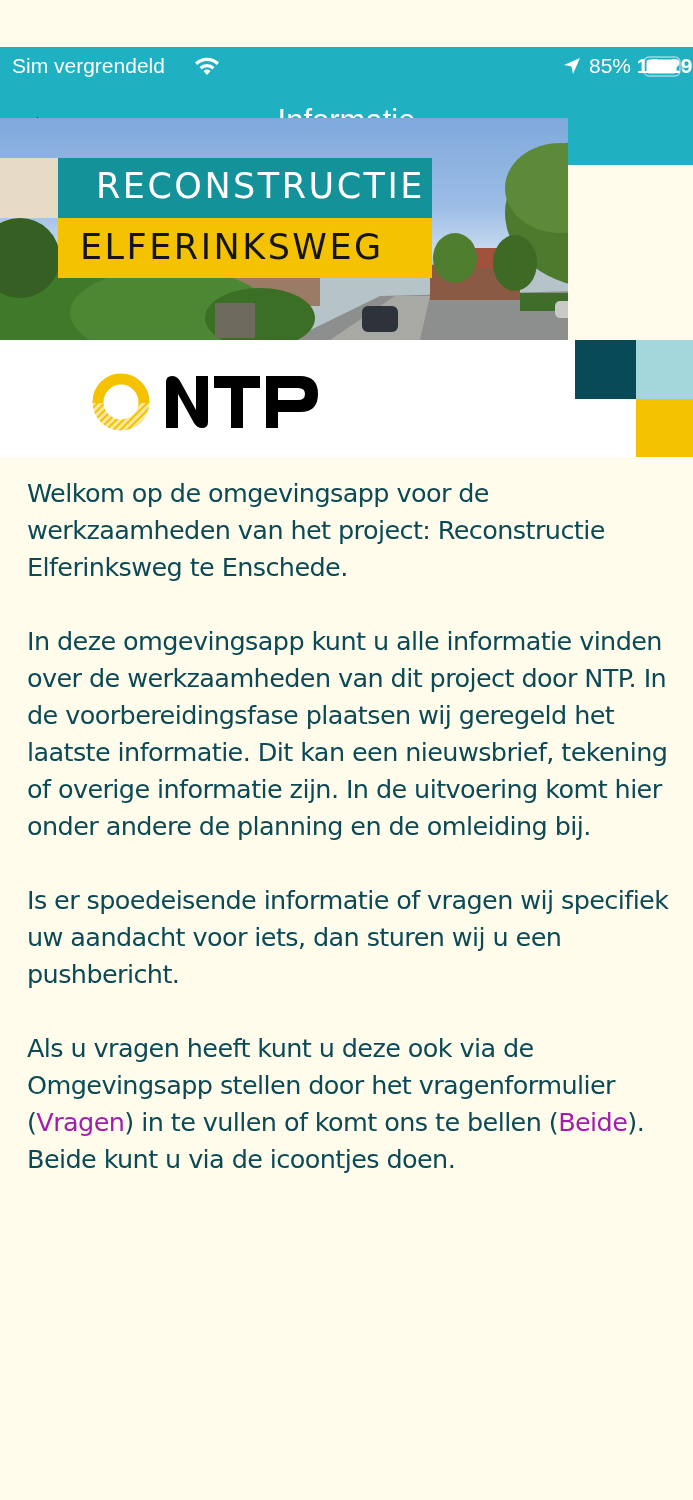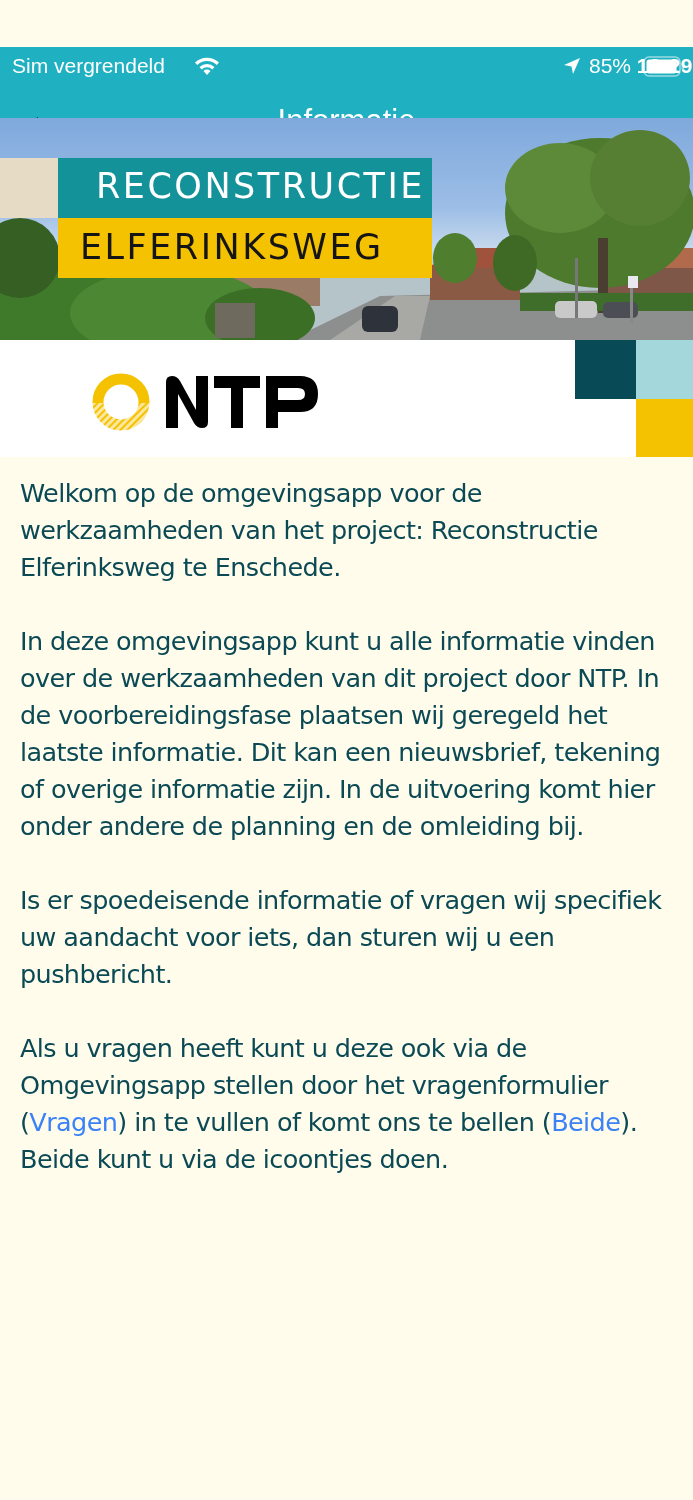--- a/index.html
+++ b/index.html
@@ -29,21 +29,21 @@
     .navbar { position: absolute; left: 0; top: 40px; width: 693px; height: 78px; }
     .back-button { position: absolute; left: 16px; top: 16px; width: 56px; height: 44px; cursor: pointer; }
     .back-button svg { position: absolute; left: 8px; top: 12px; }
     .nav-title {
       position: absolute; left: 0; width: 693px; top: 16px; text-align: center;
       color: #ffffff; font-size: 31px; font-weight: normal;
     }
 
     
     .hero {
-      position: absolute; left: 0; top: 118px; width: 693px; height: 222px;
+      position: absolute; left: 0; top: 118px; width: 568px; height: 222px;
       overflow: hidden;
       background: linear-gradient(180deg, #7fa9dc 0%, #9cbde6 40%, #c8daee 60%, #b5c4c9 70%);
     }
     .hero-photo { position: absolute; left: 0; top: 0; width: 693px; height: 222px; }
     .banner-beige {
       position: absolute; left: 0; top: 40px; width: 58px; height: 60px; background: #e6dcc6;
     }
     .banner-teal {
       position: absolute; left: 58px; top: 40px; width: 374px; height: 60px; background: #14929a;
     }
@@ -68,22 +68,22 @@
     .sq-light { position: absolute; left: 636px; top: 0;   width: 57px; height: 59px; background: #a3d7db; }
     .sq-yellow{ position: absolute; left: 636px; top: 59px; width: 57px; height: 58px; background: #f4c200; }
 
     
     .content {
       position: absolute; left: 20px; top: 475px; width: 665px;
       color: #0b4a55; font-size: 25.5px; line-height: 37px;
       font-family: "DejaVu Sans", sans-serif;
       letter-spacing: -0.6px;
     }
-    .content p { margin-bottom: 37px; }
-    .content .link { color: #3b82f6; cursor: pointer; }
+    .content p { margin-bottom: 37px; margin-left: 7px; }
+    .content .link { color: #a21caf; cursor: pointer; }
   </style>
 </head>
 <body>
 
 <div class="topbar">
   <div class="statusbar">
     <span class="status-carrier">Sim vergrendeld</span>
     <svg class="wifi-icon" viewBox="0 0 28 22">
       <path d="M14 20 l-3.5 -4 a5 5 0 0 1 7 0 z" fill="#fff"></path>
       <path d="M6.5 12 a11 11 0 0 1 15 0 l-2.2 2.4 a7.8 7.8 0 0 0 -10.6 0 z" fill="#fff"></path>

